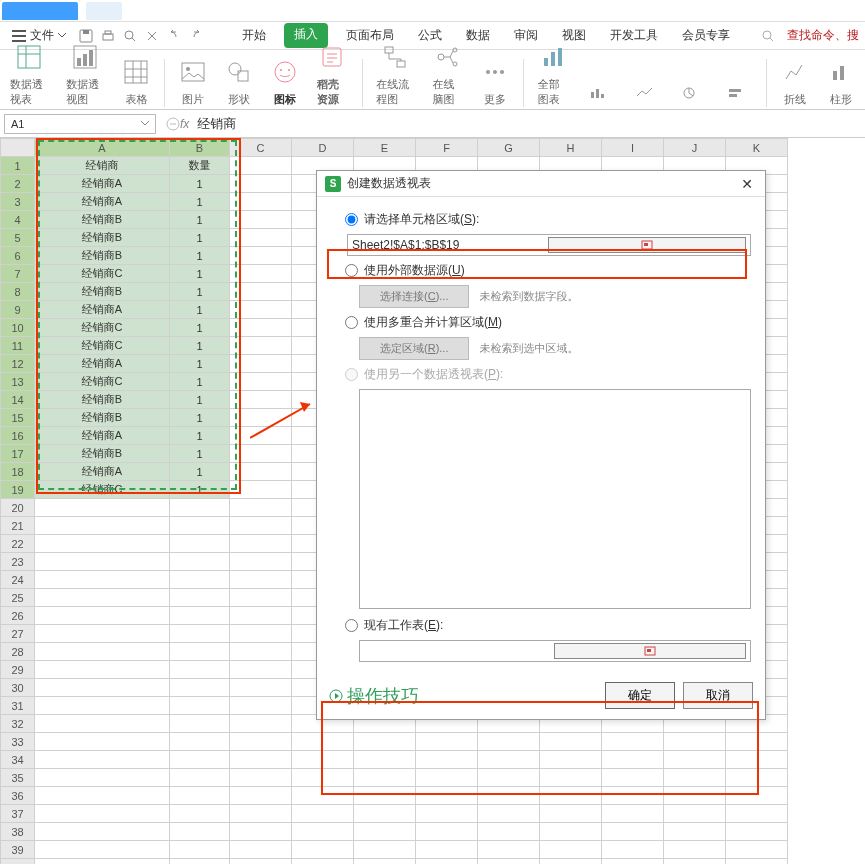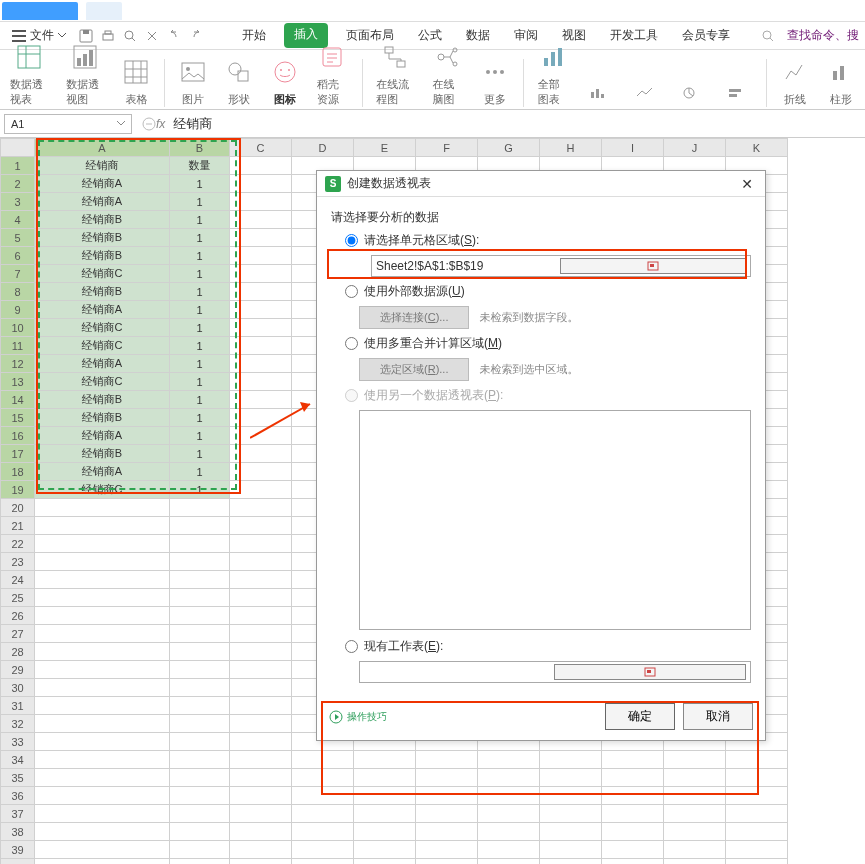--- a/index.html
+++ b/index.html
@@ -7,28 +7,28 @@
   .titlebar { height: 22px; background: #fff; border-bottom: 1px solid #ddd; display:flex; align-items:center;}
   .titletab { width:76px; height:18px; margin-left:2px; background:#409eff; border-radius:2px 2px 0 0;}
   .titletab2 { width:36px; height:18px; margin-left:8px; background:#e6f0fa; border-radius:2px 2px 0 0;}
   .menubar { display:flex; align-items:center; height:28px; border-bottom:1px solid #ddd; padding:0 6px; gap:0; }
   .file-menu { display:flex; align-items:center; gap:4px; padding:2px 6px; }
   .qat { display:flex; gap:6px; margin-left:6px; }
   .qat .ic { width:16px; height:16px; display:inline-block; }
   .tabs { display:flex; margin-left:32px; gap:12px; }
   .tab { padding:4px 6px; cursor:pointer; }
   .tab.active { background:#2ea44f; color:#fff; border-radius:4px; padding:3px 10px; }
-  .search-area { margin-left:auto; display:flex; align-items:center; gap:12px; color:#701a75; }
+  .search-area { margin-left:auto; display:flex; align-items:center; gap:12px; color:#b91c1c; }
   .ribbon { display:flex; align-items:flex-end; height:60px; border-bottom:1px solid #ccc; padding:2px 6px; gap:10px;}
   .rgroup { display:flex; flex-direction:column; align-items:center; gap:6px; font-size:11px; color:#666; padding:0 4px;}
   .rgroup .icon { width:28px; height:28px; display:flex; align-items:center; justify-content:center; }
   .rgroup.small { font-size:11px; }
   .sep { width:1px; height:48px; background:#ddd; }
   .namebox-row { display:flex; align-items:center; height:28px; border-bottom:1px solid #ccc;}
-  .namebox { width:128px; border:1px solid #bbb; margin:2px 4px; height:20px; padding:1px 6px; display:flex; align-items:center; justify-content:space-between; font-size:11px;}
+  .namebox { width:152px; border:1px solid #bbb; margin:2px 4px; height:20px; padding:1px 6px; display:flex; align-items:center; justify-content:space-between; font-size:11px;}
   .fx-area { display:flex; align-items:center; margin-left:6px;}
   .formula-bar { margin-left:8px; font-size:13px;}
   .grid-wrap { position:relative; }
   .grid { border-collapse:collapse; table-layout:fixed;}
   .grid th, .grid td { border:1px solid #d0d0d0; height:18px; text-align:center; font-size:11px; font-weight:normal;}
   .grid .corner { width:34px; background:#e8e8e8;}
   .grid .colh { background:#e8e8e8; color:#555;}
   .grid .rowh { width:34px; background:#e8e8e8; color:#555;}
   .colA { width:135px;}
   .colB { width:60px;}
@@ -40,29 +40,29 @@
   .arrow { position:absolute; left:250px; top:260px; width:70px; height:50px; pointer-events:none;}
   
   .dialog { position:absolute; left:316px; top:170px; width:450px; background:#fff; border:1px solid #999; box-shadow:2px 2px 6px rgba(0,0,0,.15);}
   .dlg-title { display:flex; align-items:center; gap:6px; padding:4px 8px; border-bottom:1px solid #ddd;}
   .dlg-title .logo { width:16px; height:16px; background:#2ea44f; border-radius:2px; display:flex; align-items:center; justify-content:center; color:#fff; font-size:10px; font-weight:bold;}
   .dlg-title .close { margin-left:auto; cursor:pointer; font-size:14px; padding:0 4px;}
   .dlg-body { padding:8px 14px; }
   .fieldset-label { font-size:12px; margin:4px 0;}
   .radio-row { display:flex; align-items:center; gap:6px; margin:6px 0 6px 14px; font-size:12px;}
   .radio-row input[type=radio]{ width:13px; height:13px;}
-  .range-input { display:flex; align-items:center; border:1px solid #aaa; height:22px; margin:2px 0 6px 40px; padding:0 4px;}
+  .range-input { display:flex; align-items:center; border:1px solid #aaa; height:22px; margin:2px 0 6px 16px; padding:0 4px;}
   .range-input span { flex:1; font-size:12px; color:#333;}
   .pick-btn { width:18px; height:16px; border:1px solid #888; background:#f4f4f4; display:flex; align-items:center; justify-content:center;}
   .red-highlight { position:absolute; border:2px solid #e30; pointer-events:none;}
   .disabled-btn { display:inline-block; background:#ddd; color:#777; padding:3px 20px; border:1px solid #bbb; font-size:11px;}
   .hint { color:#888; font-size:11px; margin-left:10px;}
   .listbox { border:1px solid #aaa; height:220px; margin:4px 0 8px 28px; background:#fff;}
   .dlg-footer { display:flex; align-items:center; padding:6px 12px 10px 12px; gap:8px;}
-  .link { color:#2e9e5b; font-size:10px; display:flex; align-items:center; gap:4px;}
+  .link { color:#2e9e5b; font-size:18px; display:flex; align-items:center; gap:4px;}
   .btn { padding:4px 22px; border:1px solid #888; background:#f4f4f4; font-size:12px; cursor:pointer;}
   .btn.primary { border:1px solid #666;}
   .underline { text-decoration: underline; }
   svg { display:block;}
 </style>
 </head>
 <body>
 
 <div class="titlebar">
   <div class="titletab"></div>
@@ -201,21 +201,21 @@
       </div>
     <span style="color:#333;font-weight:bold;">图标</span>
   </div>
   <div class="rgroup">
     <div class="icon">
         <svg width="26" height="26">
           <rect x="4" y="4" width="18" height="18" rx="2" fill="none" stroke="#e89"></rect>
           <path d="M8 10h10M8 14h10M8 18h6" stroke="#e89"></path>
         </svg>
       </div>
-    <span style="font-weight:normal;">稻壳资源</span>
+    <span style="font-weight:bold;">稻壳资源</span>
   </div>
   <div class="sep"></div>
   <div class="rgroup">
     <div class="icon">
         <svg width="26" height="26">
           <rect x="3" y="3" width="8" height="6" fill="none" stroke="#999"></rect>
           <rect x="15" y="17" width="8" height="6" fill="none" stroke="#999"></rect>
           <path d="M7 9v6h12v2" fill="none" stroke="#999"></path>
         </svg>
       </div>
@@ -995,21 +995,20 @@
     </svg>
 </div>
 
 <div class="dialog">
   <div class="dlg-title">
     <span class="logo">S</span>
     <span>创建数据透视表</span>
     <span class="close">✕</span>
   </div>
   <div class="dlg-body" style="position:relative;">
-    <div class="fieldset-label">请选择要分析的数据</div>
 
     <div class="radio-row">
       <input type="radio" checked="" style="">
       <span>
         <span>请选择单元格区域(</span><span class="underline">S</span><span>):</span>
       </span>
     </div>
     <div class="range-input">
       <span>Sheet2!$A$1:$B$19</span>
       <span class="pick-btn">

